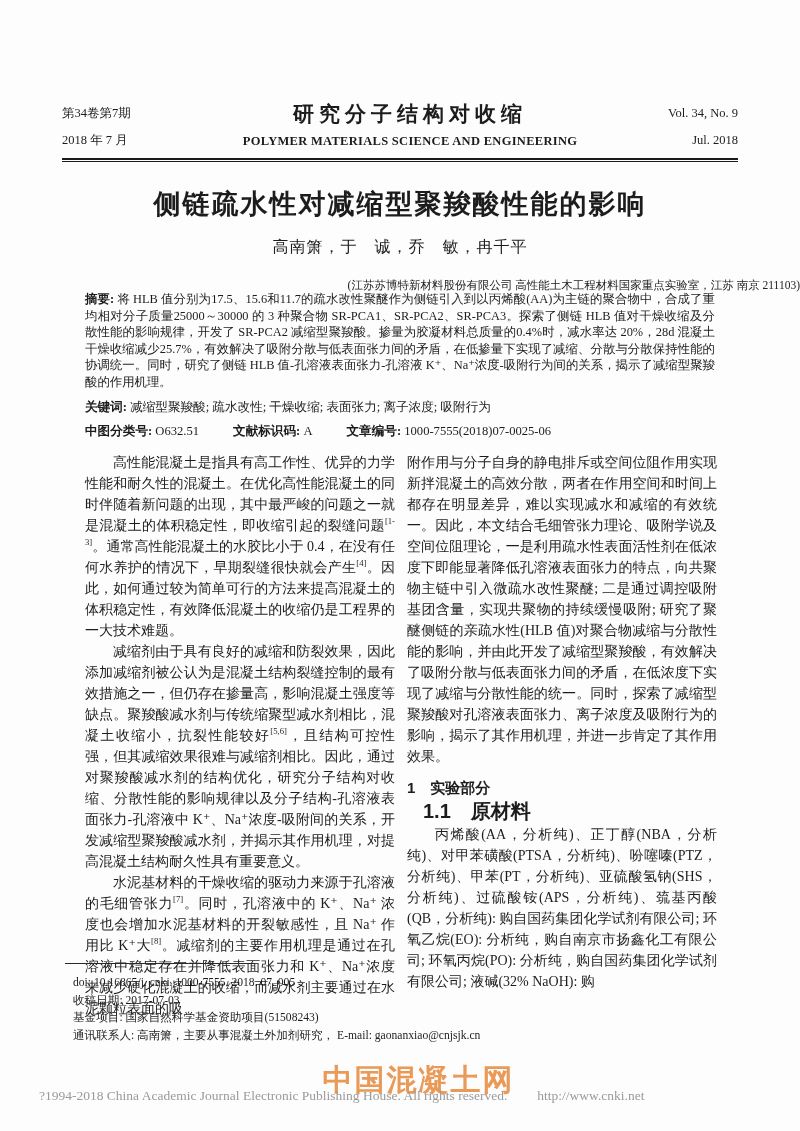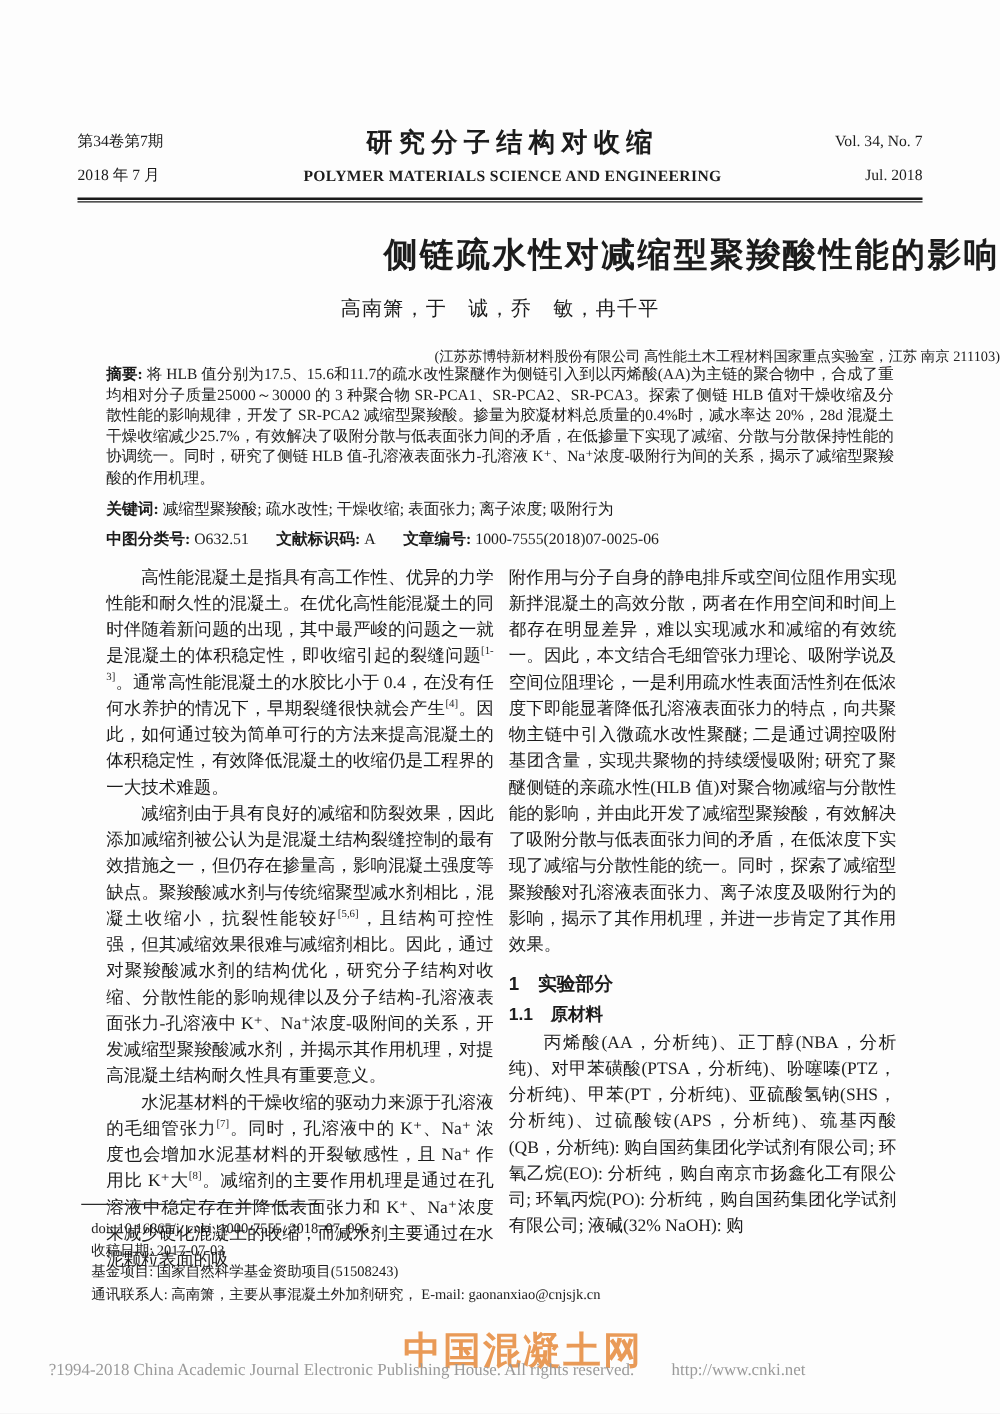--- a/index.html
+++ b/index.html
@@ -12,43 +12,43 @@
   
   .jheader { position:absolute; top:100px; left:62px; right:62px; display:flex; align-items:flex-start;gap:20px; }
   .jh-left { width:120px; font-size:12.5px; line-height:27px; white-space:nowrap; }
   .jh-center { flex:1; text-align:center; }
   .jh-right { width:100px; font-size:12.5px; line-height:27px; text-align:right; white-space:nowrap; }
   .jname-cn { font-size:21px; font-weight:700; letter-spacing:5px; }
   .jname-en { font-size:12.5px; font-weight:600; letter-spacing:0.3px; margin-top:6px; }
   .double-rule { position:absolute; top:158px; left:62px; right:62px; height:4px;
     border-top:2px solid #1a1a1a; border-bottom:1px solid #1a1a1a; }
   
-  .a-title { position:absolute; top:186px; left:0; right:0; text-align:right;
+  .a-title { position:absolute; top:186px; left:0; right:0; text-align:center;
     font-family:"Liberation Sans","DejaVu Sans",sans-serif; font-weight:700; font-size:27px; letter-spacing:2px; }
   .a-authors { position:absolute; top:237px; left:0; right:0; text-align:center; font-size:16px; letter-spacing:1px; }
   .a-affil { position:absolute; top:278px; left:0; right:0; text-align:right; font-size:11.5px; color:#222; }
   
   .abstract { position:absolute; top:291px; left:85px; width:630px;
     font-size:12.4px; line-height:16.6px; text-align:justify; }
   .abstract b { font-weight:700; }
   .kw-line { position:absolute; top:399px; left:85px; width:630px; font-size:12.6px; }
   .kw-line b { font-weight:700; }
   .clc-line { position:absolute; top:423px; left:85px; width:630px; font-size:12.6px; display:flex; }
   .clc-line .pair { white-space:nowrap; }
-  .clc-line .pair + .pair { margin-left:22px; }
+  .clc-line .pair + .pair { margin-left:34px; }
   .clc-line b { font-weight:700; }
   
   .col { position:absolute; top:452px; width:310px; font-size:14px; line-height:21px; text-align:justify; }
   .col-left { left:85px; }
   .col-right { left:407px; }
   .col p.indent { text-indent:2em; }
   .col p { text-align:justify; }
   sup { font-size:0.62em; vertical-align:super; line-height:0; }
   .sec-h1 { font-family:"Liberation Sans","DejaVu Sans",sans-serif; font-weight:700; font-size:15px; margin:10px 0 3px 0; text-align:left; }
-  .sec-h2 { font-family:"Liberation Sans","DejaVu Sans",sans-serif; font-weight:700; font-size:14px; margin:2px 0 2px 0; text-align:left; }
+  .sec-h2 { font-family:"Liberation Sans","DejaVu Sans",sans-serif; font-weight:700; font-size:20px; margin:2px 0 2px 16px; text-align:left; }
   
   .fn-rule { position:absolute; top:963px; left:65px; width:190px; border-top:1.5px solid #2a2a2a; }
   .footnotes { position:absolute; top:974px; left:73px; width:620px; font-size:11.6px; line-height:17.5px; }
   
   .copyright { position:absolute; top:1088px; left:39px; width:700px; font-size:13.5px; color:#9a9a9a; white-space:nowrap; }
   .copyright .url { margin-left:30px; }
   .watermark { position:absolute; top:1060px; left:0; right:0; text-align:center;
     font-size:30px; font-weight:700; letter-spacing:2px; color:#e8924a; opacity:0.92;margin-left:37px; }
 </style>
 </head>
@@ -59,21 +59,21 @@
   <div class="jheader">
     <div class="jh-left">
       <div>第34卷第7期</div>
       <div>2018 年 7 月</div>
     </div>
     <div class="jh-center">
       <div class="jname-cn">研究分子结构对收缩</div>
       <div class="jname-en">POLYMER MATERIALS SCIENCE AND ENGINEERING</div>
     </div>
     <div class="jh-right">
-      <div>Vol. 34, No. 7</div>
+      <div>Vol. 34, No. 9</div>
       <div>Jul.  2018</div>
     </div>
   </div>
   <div class="double-rule"></div>
 
   <div class="a-title">侧链疏水性对减缩型聚羧酸性能的影响</div>
   <div class="a-authors">高南箫，于　诚，乔　敏，冉千平</div>
   <div class="a-affil">(江苏苏博特新材料股份有限公司 高性能土木工程材料国家重点实验室，江苏 南京 211103)</div>
 
   <p class="abstract"><b>摘要:</b> <span>将 HLB 值分别为17.5、15.6和11.7的疏水改性聚醚作为侧链引入到以丙烯酸(AA)为主链的聚合物中，合成了重均相对分子质量25000～30000 的 3 种聚合物 SR-PCA1、SR-PCA2、SR-PCA3。探索了侧链 HLB 值对干燥收缩及分散性能的影响规律，开发了 SR-PCA2 减缩型聚羧酸。掺量为胶凝材料总质量的0.4%时，减水率达 20%，28d 混凝土干燥收缩减少25.7%，有效解决了吸附分散与低表面张力间的矛盾，在低掺量下实现了减缩、分散与分散保持性能的协调统一。同时，研究了侧链 HLB 值-孔溶液表面张力-孔溶液 K⁺、Na⁺浓度-吸附行为间的关系，揭示了减缩型聚羧酸的作用机理。</span></p>

